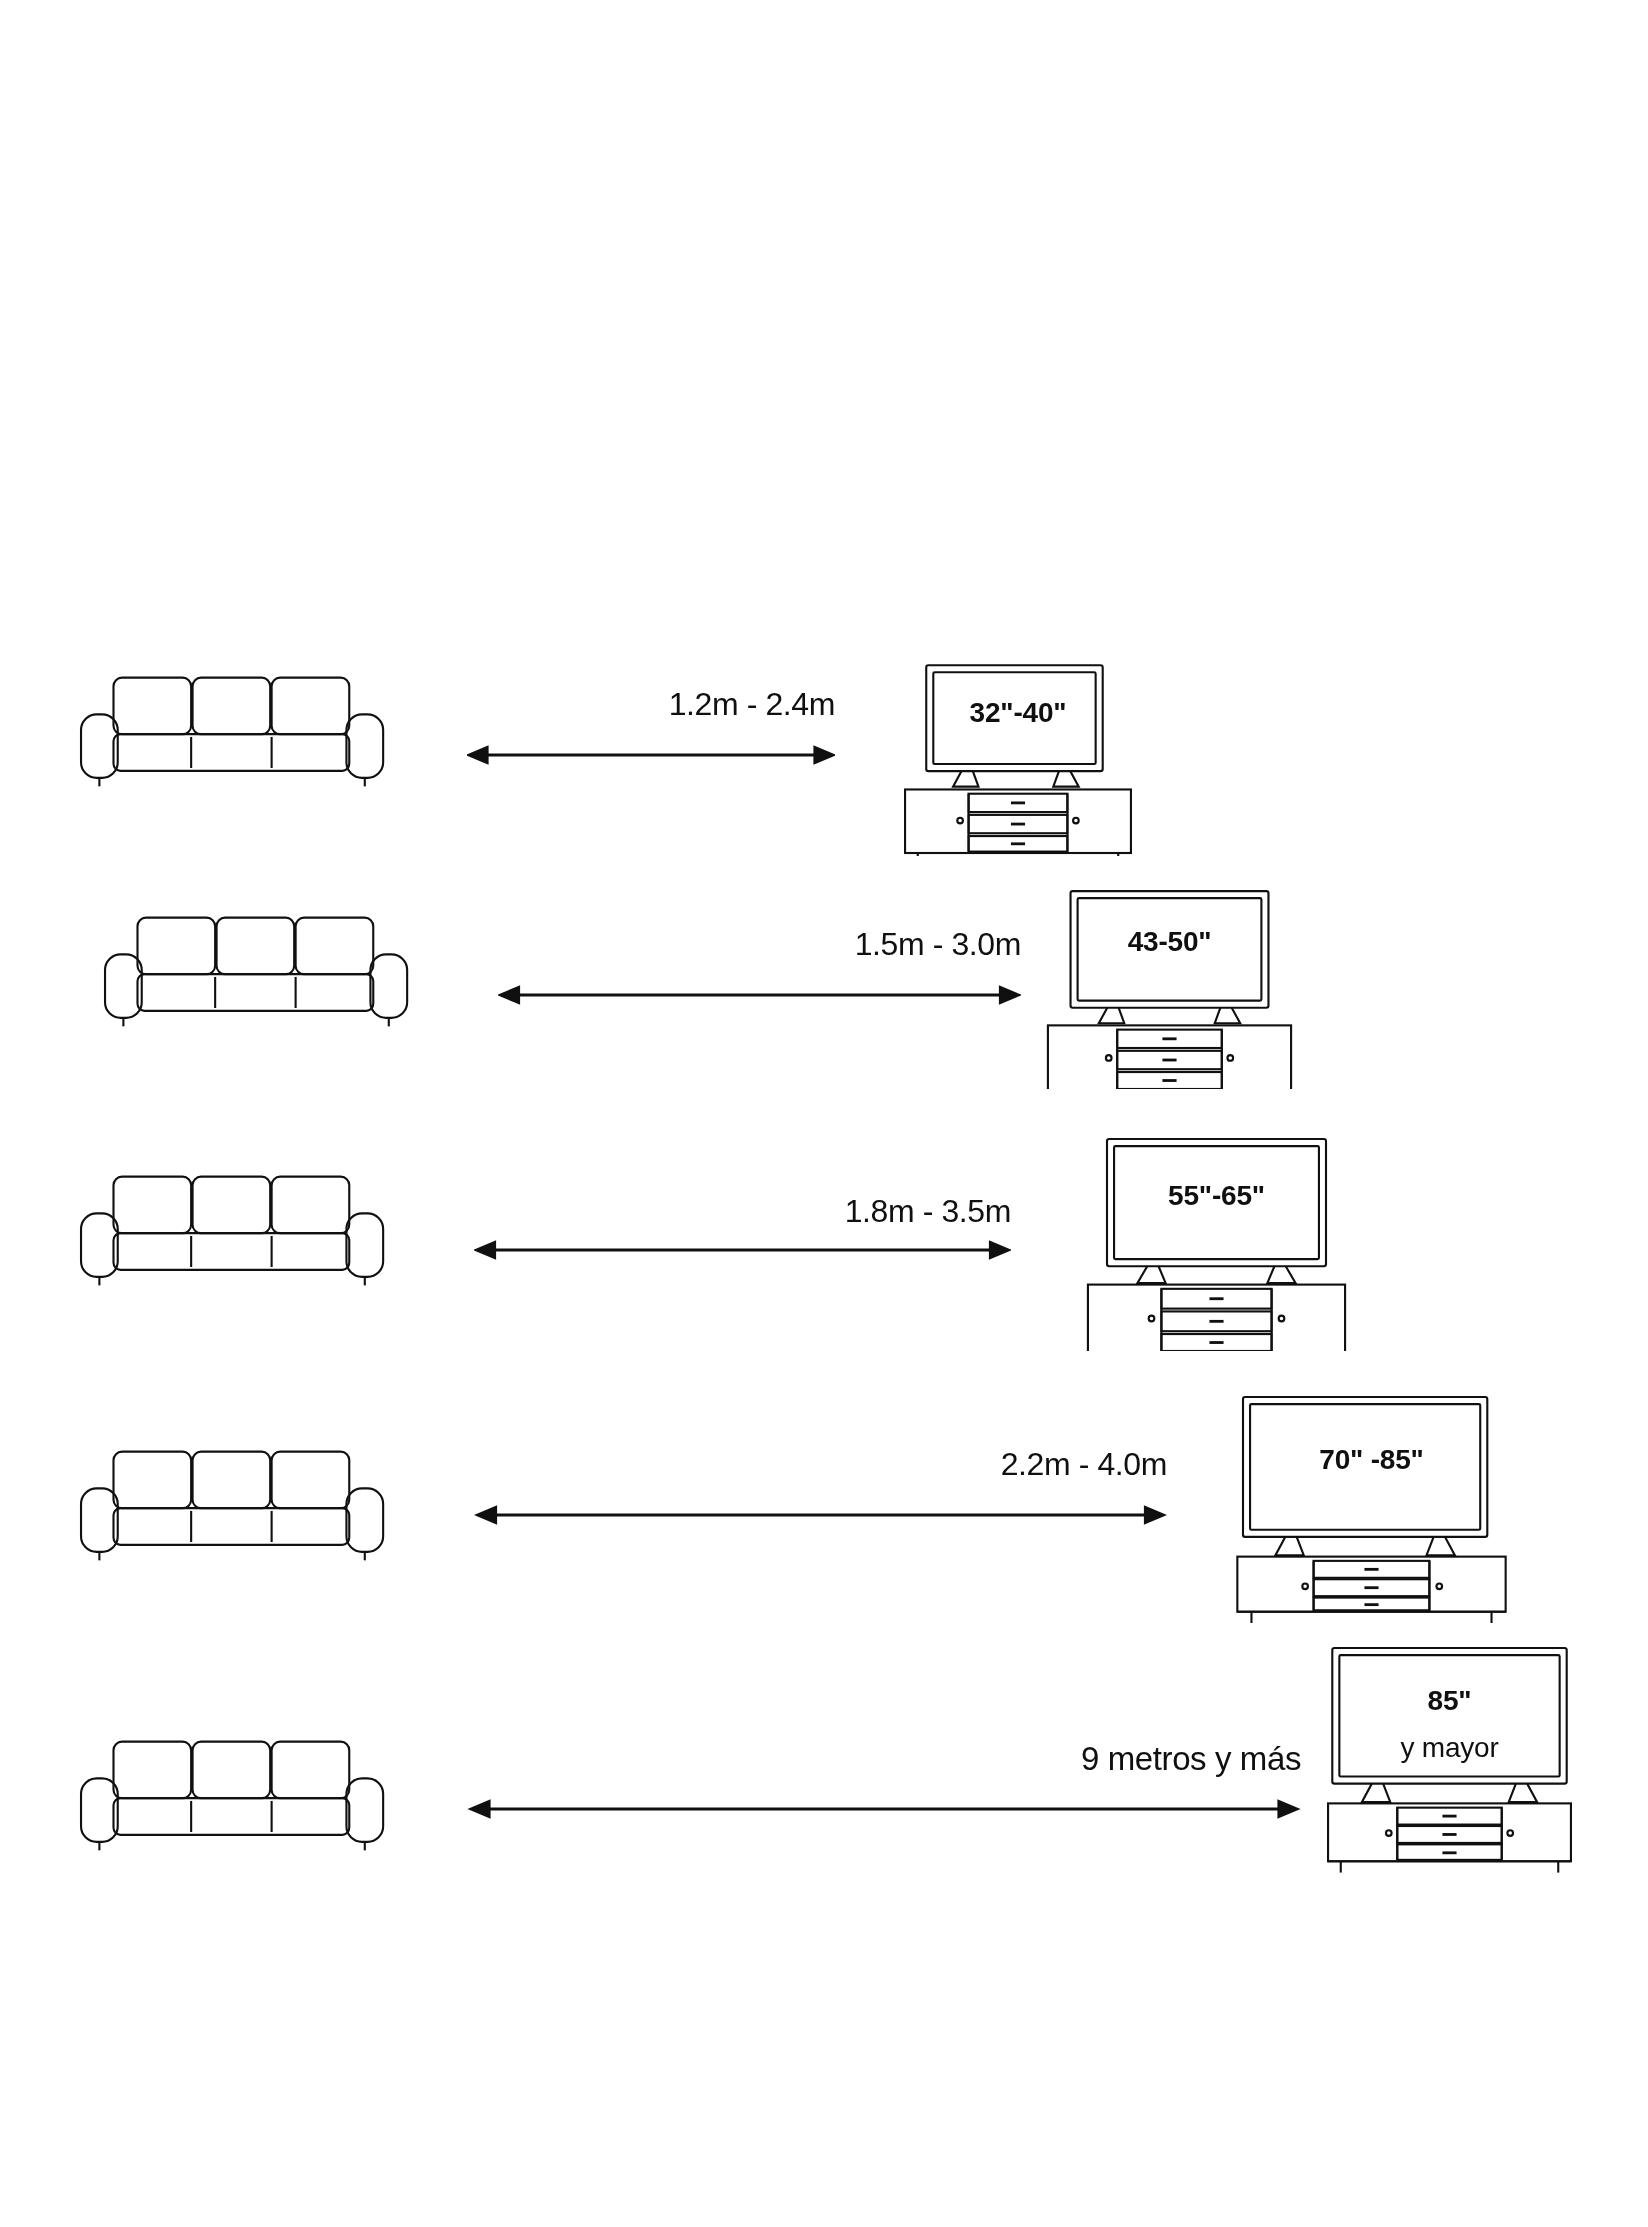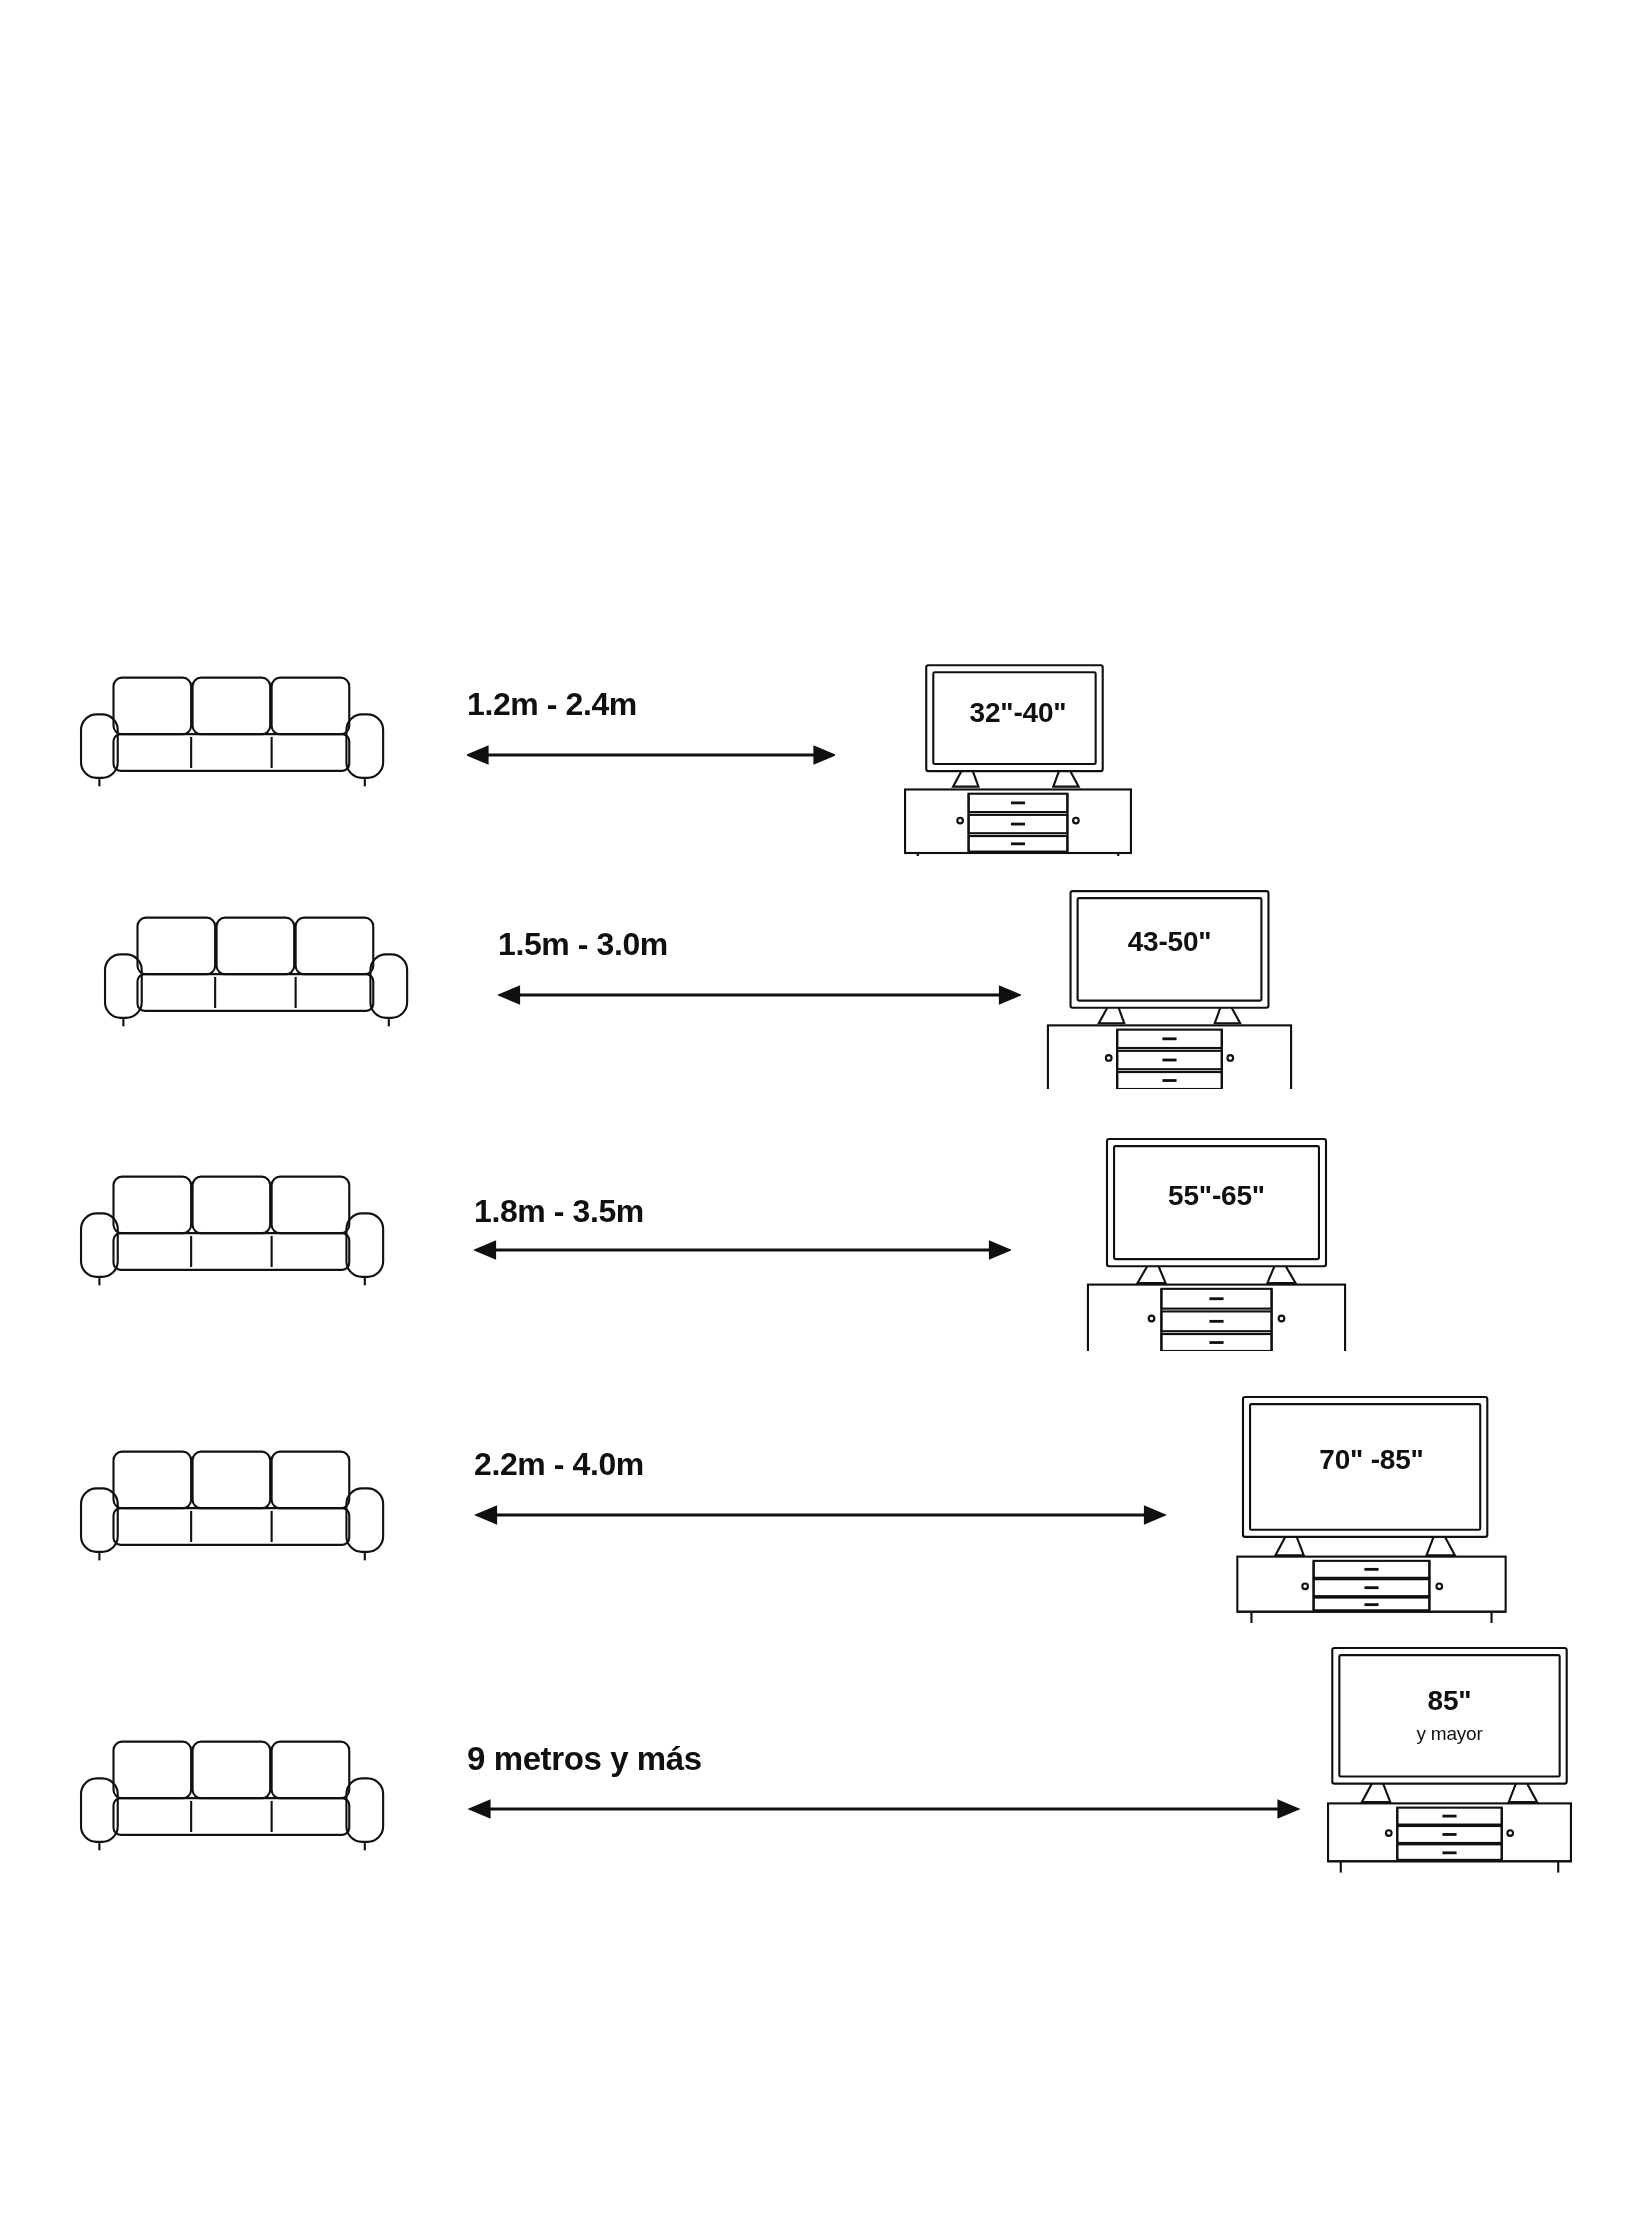--- a/index.html
+++ b/index.html
@@ -58,46 +58,46 @@
   .tvunit {
     position: absolute;
   }
 
   .measure {
     position: absolute;
   }
   .measure-label {
     position: absolute;
     width: 100%;
-    text-align: left;
+    text-align: right;
     color: #101010;
     font-size: 32px;
-    font-weight: 700;
+    font-weight: 400;
     letter-spacing: -0.4px;
     white-space: nowrap;
   }
   .measure-label.big {
     font-size: 33px;
   }
 
   .screen-label {
     position: absolute;
     width: 100%;
     text-align: center;
     color: #101010;
     font-size: 28px;
     font-weight: 600;
     white-space: nowrap;
     letter-spacing: -0.2px;
   }
   .screen-label .sub {
     display: block;
-    font-size: 19px;
+    font-size: 28px;
     font-weight: 500;
-    margin-top: 6px;
+    margin-top: 15px;
   }
   svg { display: block; }
 </style>
 </head>
 <body>
 
 <div class="page">
 
 
   <div class="row" style="top:665px; height:212px;">

